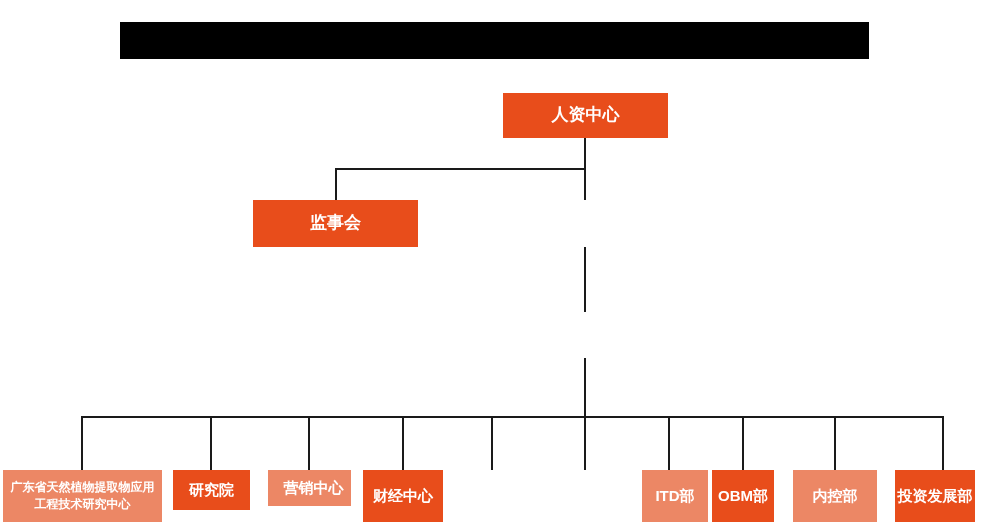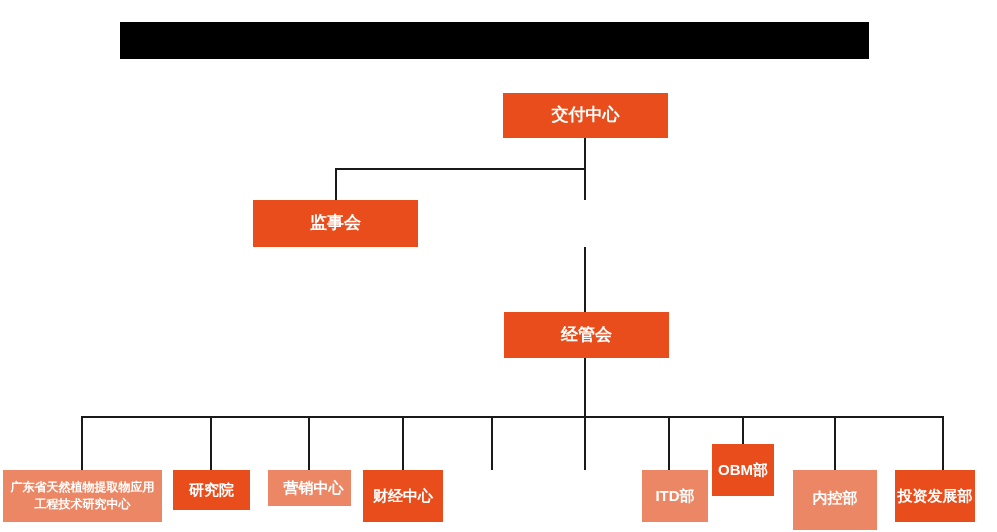--- a/index.html
+++ b/index.html
@@ -30,22 +30,22 @@
   
   #n-management{left:504px;top:312px;width:165px;height:46px;}
   
   #n-d0{left:3px;top:470px;width:159px;height:52px;}
   #n-d1{left:173px;top:470px;width:77px;height:40px;}
   #n-d2{left:268px;top:470px;width:83px;height:36px;padding-left:10px;}
   #n-d3{left:363px;top:470px;width:80px;height:52px;}
   #n-d4{left:457px;top:470px;width:71px;height:52px;}
   #n-d5{left:545px;top:470px;width:81px;height:52px;}
   #n-d6{left:642px;top:470px;width:66px;height:52px;}
-  #n-d7{left:712px;top:444px;width:62px;height:52px;}
-  #n-d8{left:793px;top:470px;width:84px;height:60px;font-family:Liberation Mono, monospace;}
+  #n-d7{left:712px;top:470px;width:62px;height:52px;}
+  #n-d8{left:793px;top:470px;width:84px;height:52px;}
   #n-d9{left:895px;top:470px;width:80px;height:52px;}
 </style>
 </head>
 <body>
 
 <div id="page">
 
   <div id="redacted-bar"></div>
 
   <div class="line v-line" style="left:584px;top:138px;height:62px;"></div>
@@ -59,30 +59,27 @@
   <div class="line v-line" style="left:308px;top:416px;height:54px;"></div>
   <div class="line v-line" style="left:402px;top:416px;height:54px;"></div>
   <div class="line v-line" style="left:491px;top:416px;height:54px;"></div>
   <div class="line v-line" style="left:584px;top:416px;height:54px;"></div>
   <div class="line v-line" style="left:668px;top:416px;height:54px;"></div>
   <div class="line v-line" style="left:742px;top:416px;height:54px;"></div>
   <div class="line v-line" style="left:834px;top:416px;height:54px;"></div>
   <div class="line v-line" style="left:942px;top:416px;height:54px;"></div>
 
   <div id="n-shareholders" class="node lvl" data-variant="primary">
-    <span>交付中心</span>
+    <span>人资中心</span>
   </div>
 
   <div id="n-supervisory" class="node lvl" data-variant="primary">
     <span>监事会</span>
   </div>
 
-  <div id="n-management" class="node lvl" data-variant="primary">
-    <span>经管会</span>
-  </div>
 
   <div id="n-d0" class="node dept-small" data-variant="secondary">
     <span>广东省天然植物提取物应用工程技术研究中心</span>
   </div>
   <div id="n-d1" class="node dept" data-variant="primary">
     <span>研究院</span>
   </div>
   <div id="n-d2" class="node dept" data-variant="secondary">
     <span>营销中心</span>
   </div>

